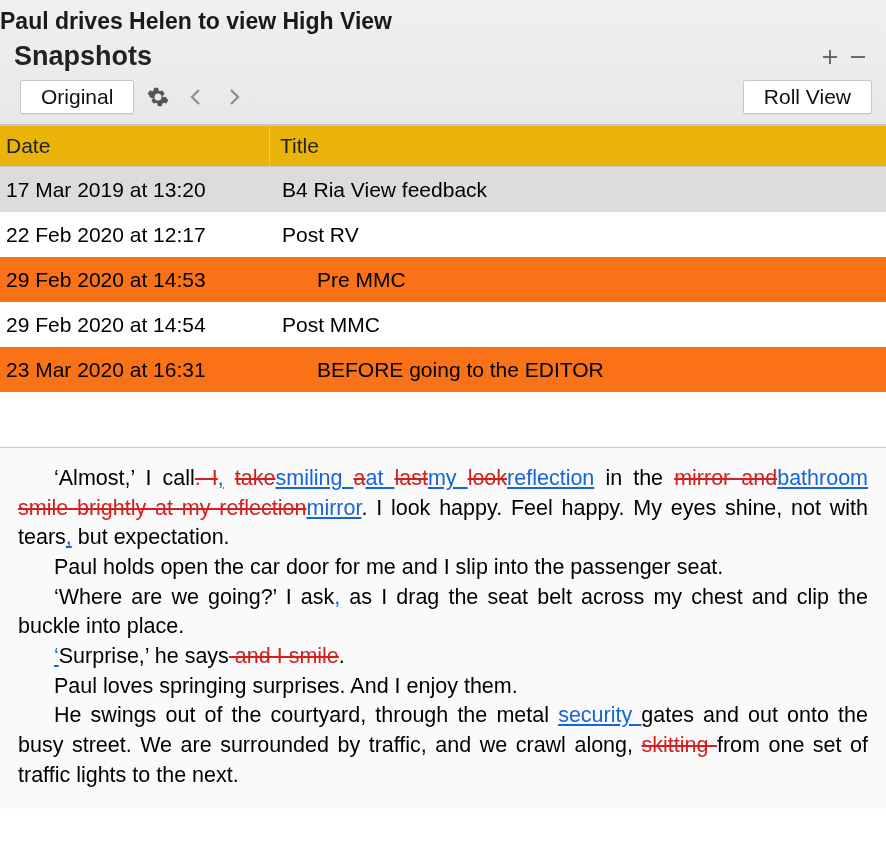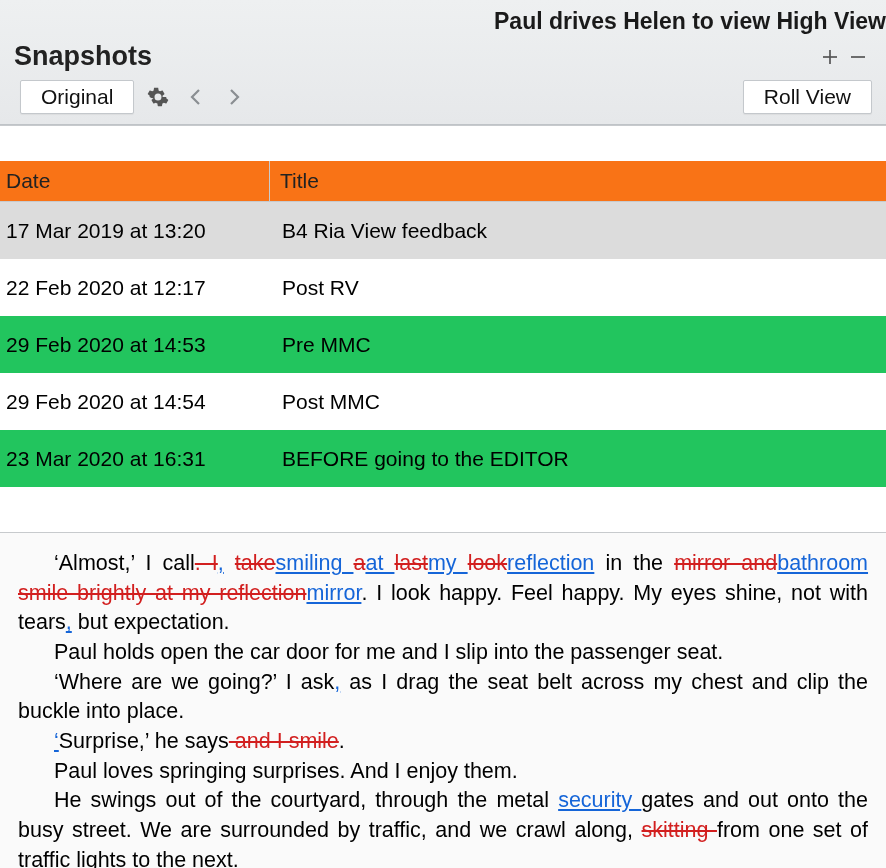--- a/index.html
+++ b/index.html
@@ -13,21 +13,21 @@
     background: #fff;
     overflow: hidden;
   }
 
   
   .header {
     background: linear-gradient(#eef0f1, #e6e8ea);
     border-bottom: 1px solid #bfc3c7;
   }
   .title-bar {
-    text-align: right;
+    text-align: left;
     font-weight: 600;
     font-size: 23px;
     padding: 8px 0 4px;
     color: #1a1a1a;
   }
   .toolbar-row1 {
     display: flex;
     align-items: center;
     padding: 2px 14px 4px 14px;
   }
@@ -75,45 +75,44 @@
     display: inline-flex; align-items:center; justify-content:center;
     color: #8a8e92; cursor: pointer; user-select:none;
   }
   .nav-arrow svg { stroke: #8a8e92; }
   .spacer { flex: 1; }
 
   
   .table-wrap { border-top: 1px solid #c7cacd; }
   .thead {
     display: flex;
-    background: #f97316;
+    background: #eab308;
     border-bottom: 1px solid #c7cacd;
     font-size: 21px;
-    margin-top: 35px;
   }
   .th {
     padding: 8px 6px;
     color: #222;
   }
   .col-date { width: 270px; border-right: 1px solid #c7cacd; }
   .col-title { flex: 1; padding-left: 10px; }
 
   .row {
     display: flex;
     font-size: 21px;
     padding: 0;
-    height: 57px;
+    height: 45px;
     align-items: center;
     border-bottom: 0;
   }
   .row .cell-date { width: 270px; padding-left: 6px; }
   .row .cell-title { flex: 1; padding-left: 12px; }
   .row.sel { background: #dcdcdc; }
   .row.alt0 { background: #fff; align-items: center; }
-  .row.alt1 { background: #22c55e; }
+  .row.alt1 { background: #f97316; gap: 35px; }
   .tbody { min-height: 280px; }
 
   
   .filler { height: 45px; }
 
   
   .content-wrap {
     border-top: 1px solid #c7cacd;
     padding: 16px 18px 0 18px;
     background: #fafafa;

